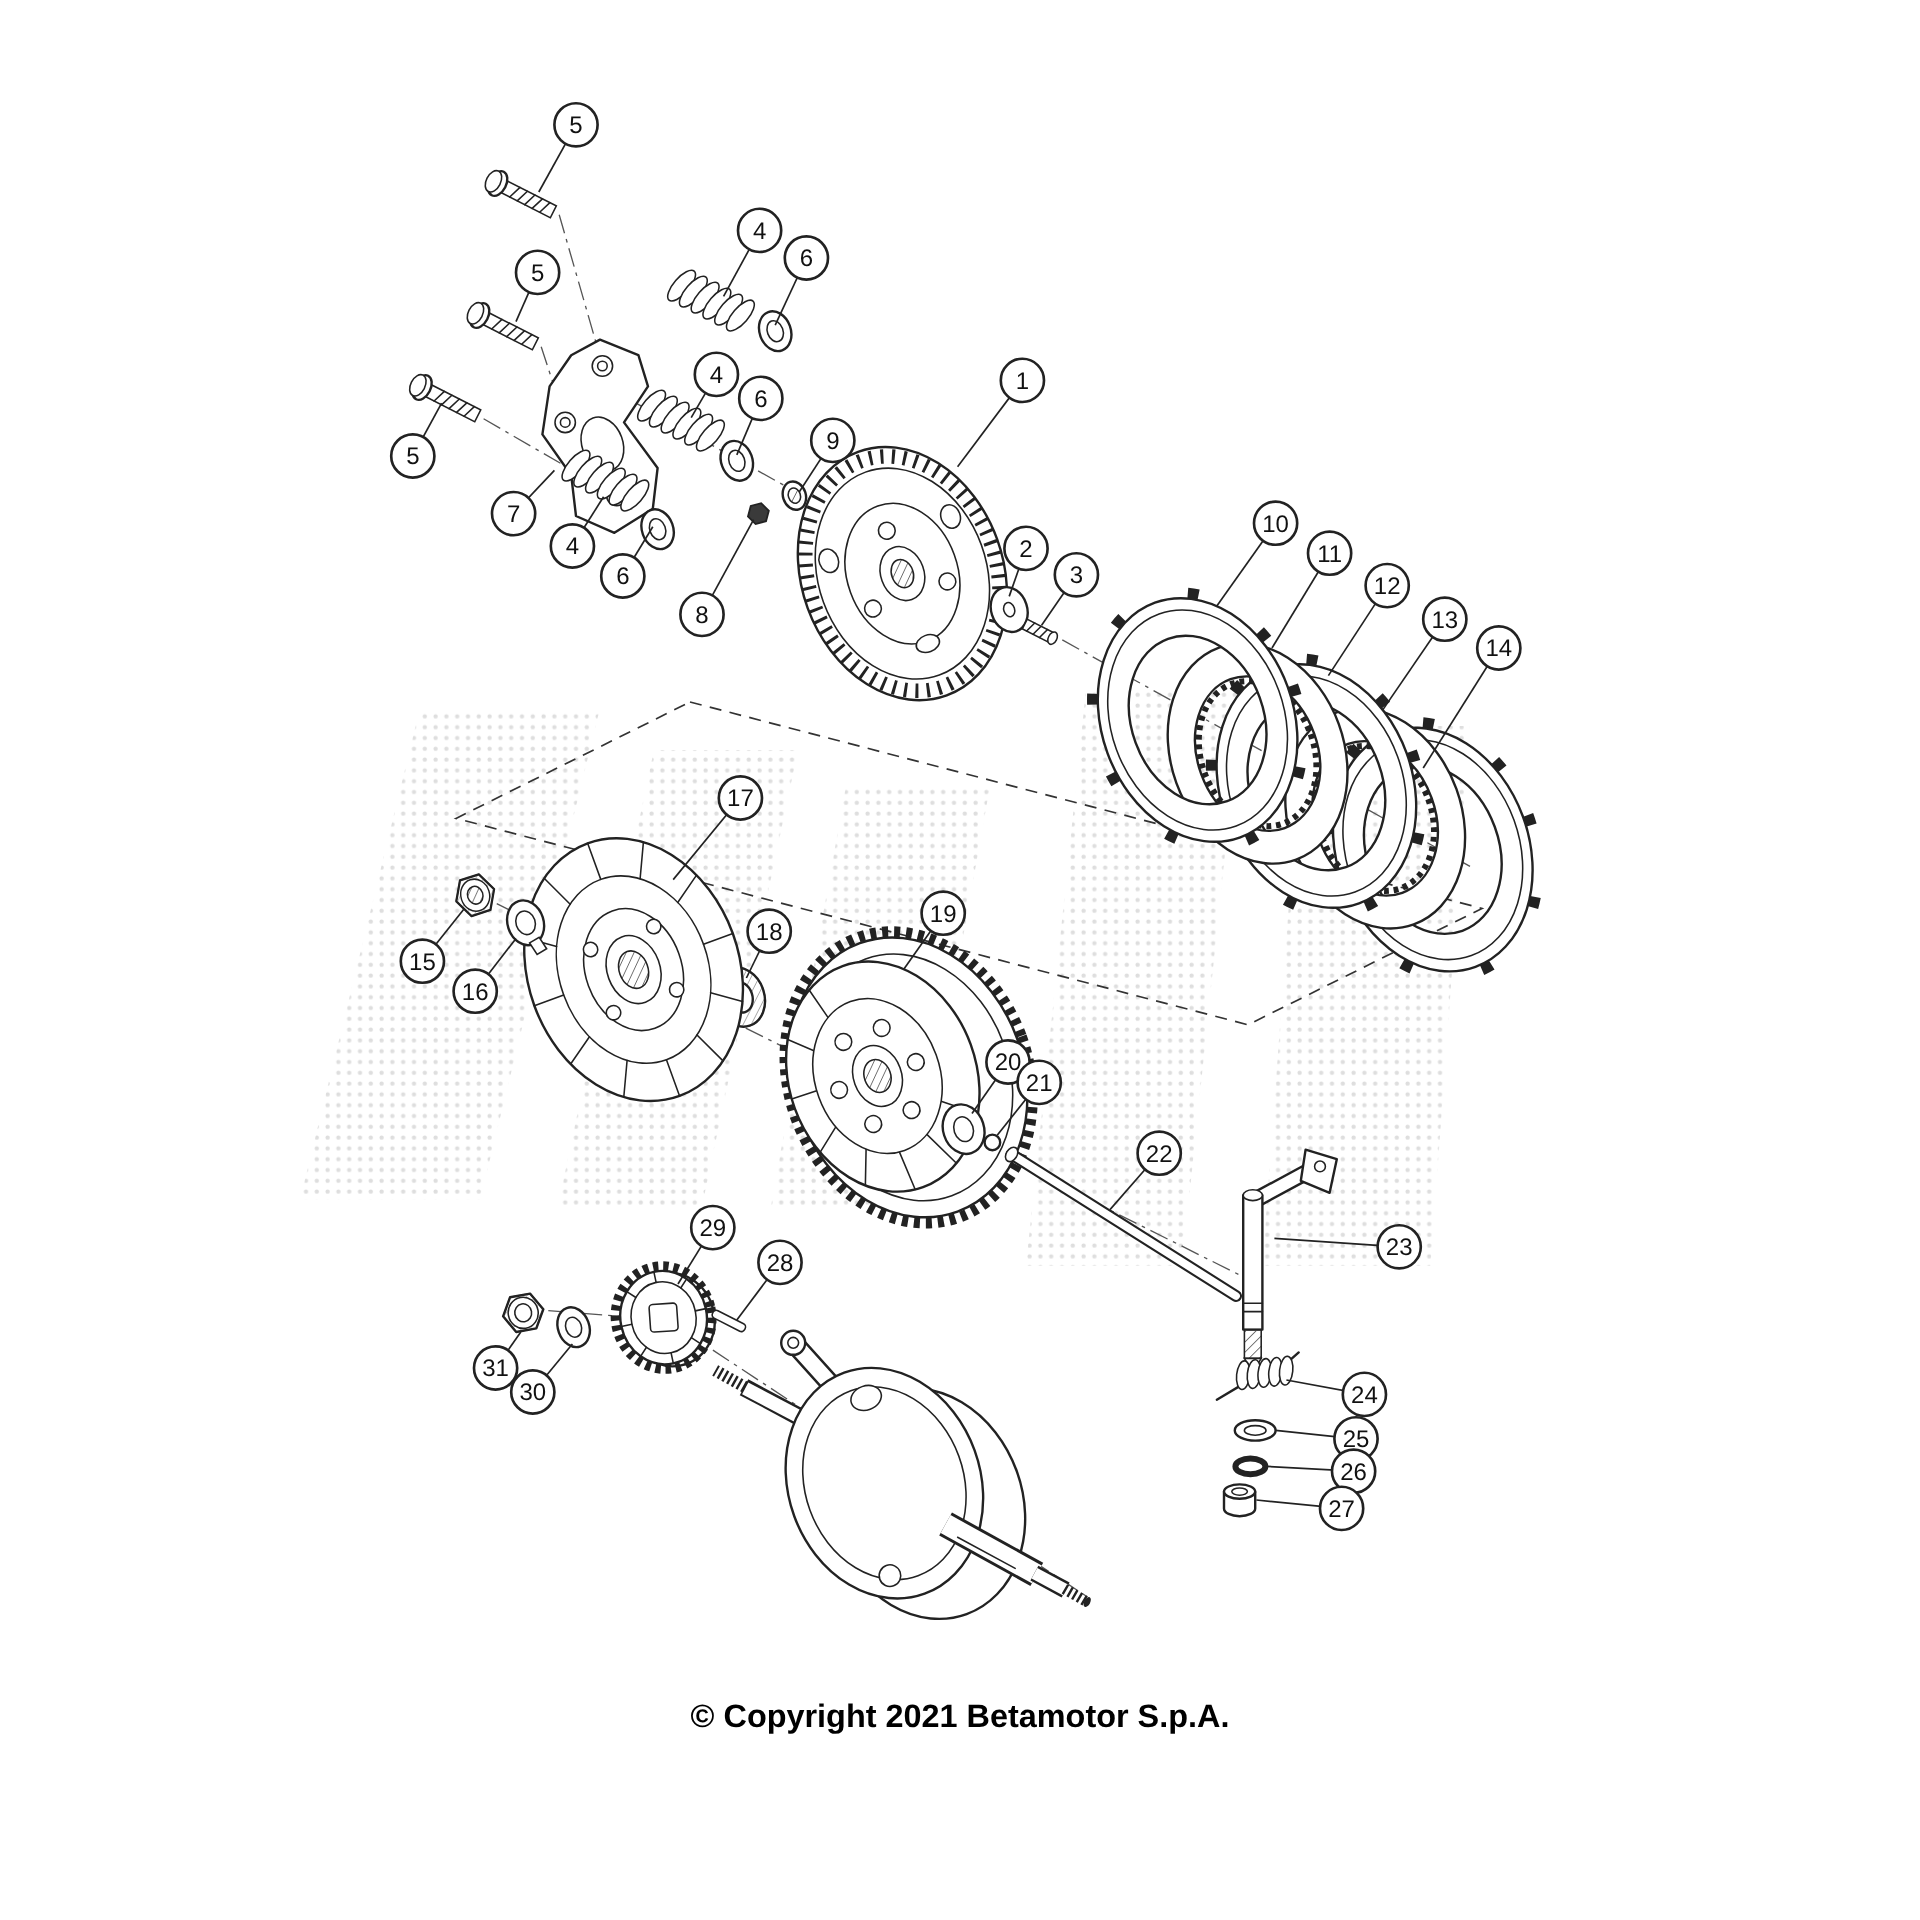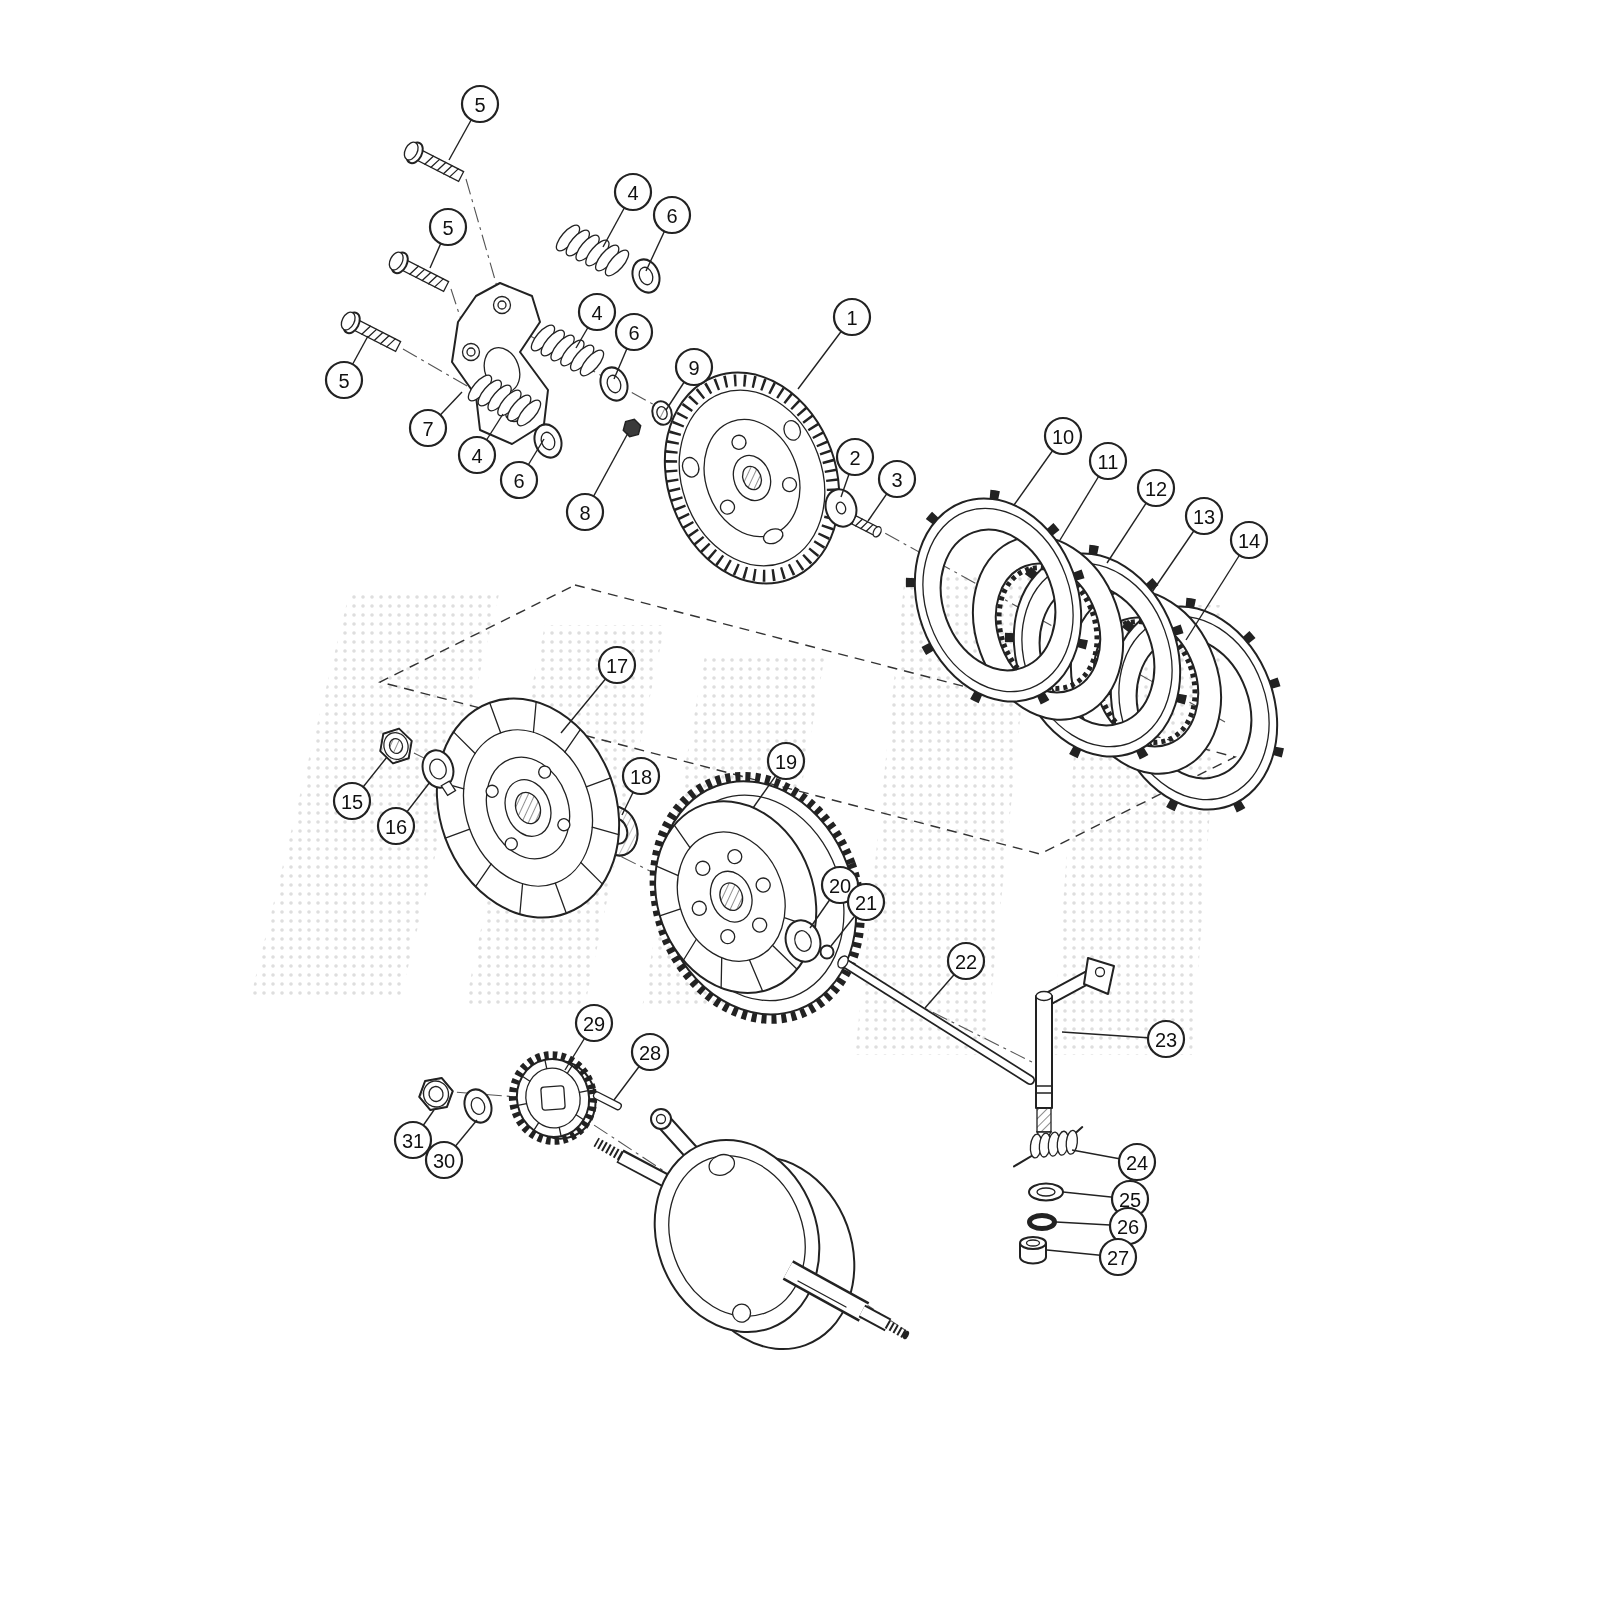--- a/index.html
+++ b/index.html
@@ -562,13 +562,14 @@
           <text x="1128" y="1227" class="callout-num">26</text>
         </g>
         <g>
           <line x1="1118" y1="1257" x2="1047" y2="1250" class="leader"></line>
           <circle cx="1118" cy="1257" r="18" class="callout-circle"></circle>
           <text x="1118" y="1258" class="callout-num">27</text>
         </g>
       </g>
 </svg>
 
+<div class="copyright">© Copyright 2021 Betamotor S.p.A.</div>
 </div>
 
 </body></html>

